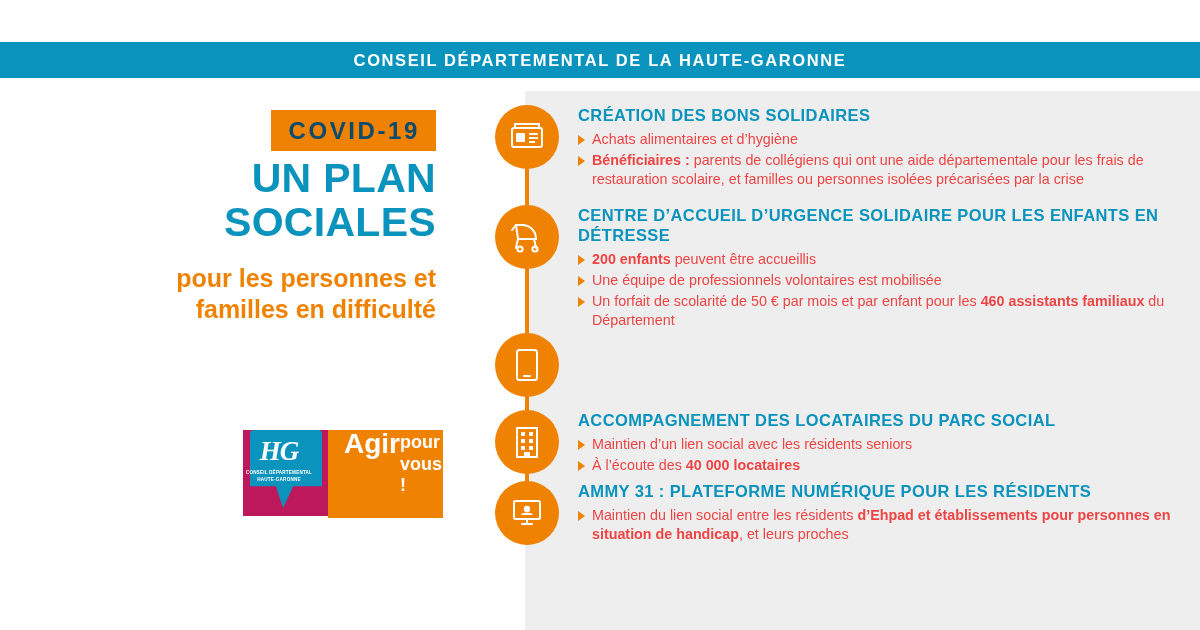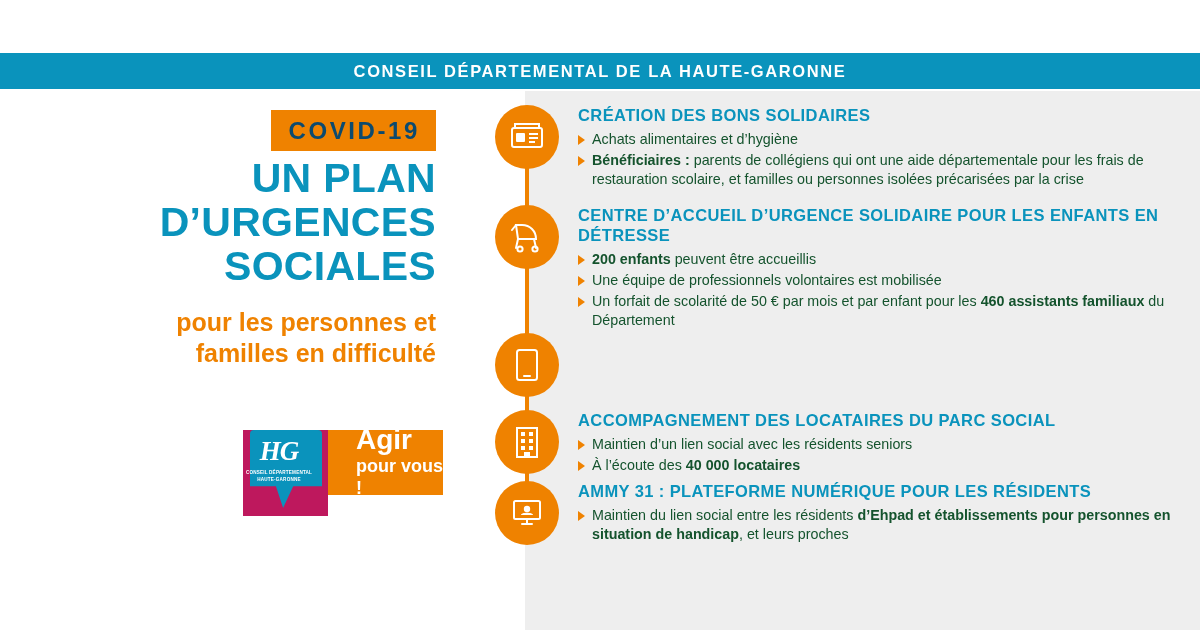--- a/index.html
+++ b/index.html
@@ -10,21 +10,21 @@
     overflow:hidden;
   }
   #page {
     position:relative;
     width:1200px; height:630px;
     background:#ffffff;
   }
 
   
   .topbar {
-    position:absolute; left:0; top:53px; width:1200px; height:36px;
+    position:absolute; left:0; top:42px; width:1200px; height:36px;
     background:#0a93bc;
     display:flex; align-items:center; justify-content:center;
   }
   .topbar-text {
     color:#ffffff;
     font-size:16.5px;
     font-weight:bold;
     letter-spacing:1.6px;
   }
 
@@ -99,25 +99,25 @@
   .logo-sub {
     position:absolute; left:0; top:40px; width:72px;
     text-align:center;
     color:#ffffff;
     font-size:4.6px;
     font-weight:bold;
     line-height:1.5;
     letter-spacing:0.2px;
   }
   .logo-right {
-    width:115px; height:65px;
+    width:115px; height:88px;
     background:#ef8200;
-    display:flex; flex-direction:column;
+    display:flex; flex-direction:row;
     justify-content:center;
-    padding-left:28px;
+    padding-left:16px;
   }
   .logo-agir {
     color:#ffffff; font-size:28px; font-weight:bold; line-height:1;
   }
   .logo-pour {
     color:#ffffff; font-size:18px; font-weight:bold; line-height:1.2; margin-top:2px;
   }
 
   
   .timeline-line {
@@ -143,21 +143,21 @@
   .item-title {
     color:#0a93bc;
     font-size:16.5px;
     font-weight:bold;
     letter-spacing:0.4px;
     line-height:1.22;
   }
   .bullets { margin-top:5px; }
   .bullet {
     position:relative;
-    color:#14532d;
+    color:#ef4444;
     font-size:14.3px;
     line-height:1.33;
     padding-left:14px;
     margin-top:2px;
   }
   .bullet:before {
     content:"";
     position:absolute; left:0; top:4.5px;
     border-left:7px solid #ef8200;
     border-top:5px solid transparent;
@@ -176,21 +176,20 @@
   <div class="topbar">
     <div class="topbar-text">CONSEIL DÉPARTEMENTAL DE LA HAUTE-GARONNE</div>
   </div>
 
   <div class="grey-panel"></div>
 
   <div class="left">
     <div class="covid-badge">COVID-19</div>
     <div class="title">
       <div>UN PLAN</div>
-      <div>D’URGENCES</div>
       <div>SOCIALES</div>
     </div>
     <div class="subtitle">
       <div>pour les personnes et</div>
       <div>familles en difficulté</div>
     </div>
   </div>
 
   <div class="logo-wrap">
     <div class="logo-left">

